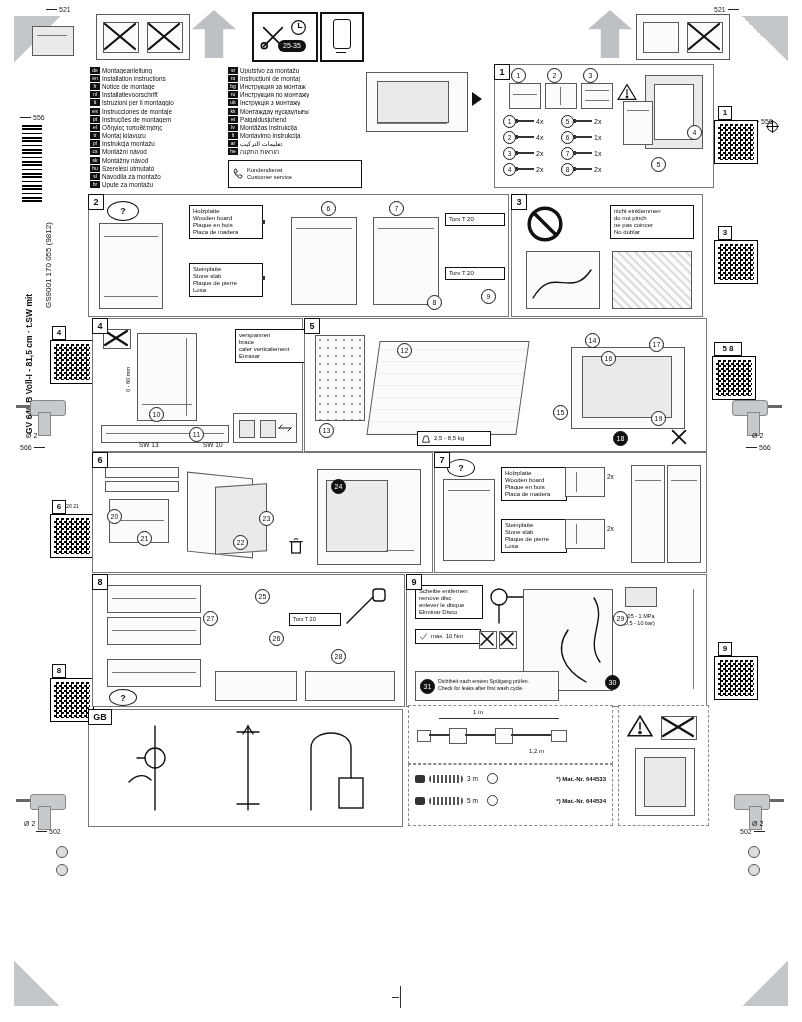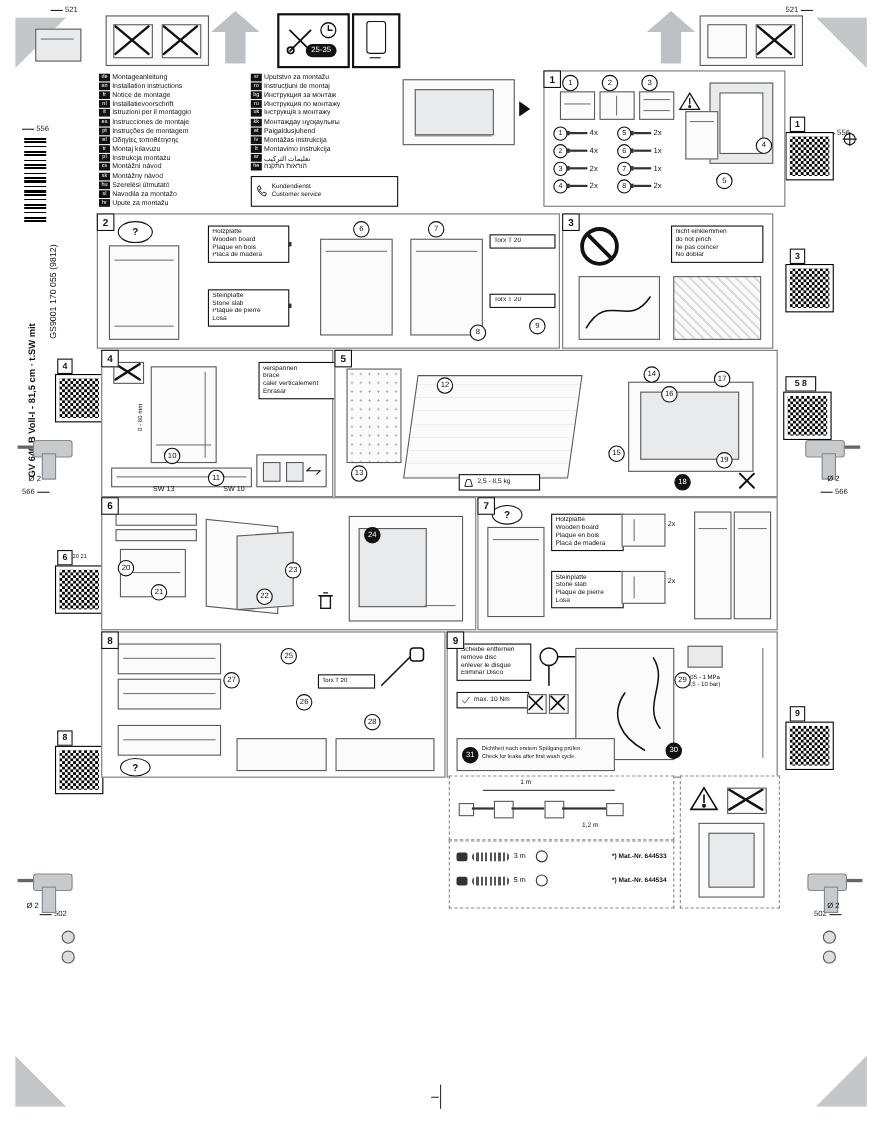--- a/index.html
+++ b/index.html
@@ -737,20 +737,46 @@
     <div class="vl" style="left:286px;top:14px;height:100px"></div>
     <div class="sk" style="left:8px;top:96px;width:142px;height:28px">
       <span class="c d" style="left:4px;top:7px">31</span>
       <div class="abs leaklines" style="left:22px;top:6px;width:116px">
           <div>Dichtheit nach erstem Spülgang prüfen.</div>
           <div>Check for leaks after first wash cycle.</div>
         </div>
     </div>
   </div>
 
+  <div class="panel" style="left:88px;top:709px;width:313px;height:116px">
+    <span class="pb wide">GB</span>
+    <svg class="abs" style="left:28px;top:12px;width:76px;height:92px" viewBox="0 0 76 92">
+        <g class="ink">
+          <line x1="38" y1="4" x2="38" y2="88"></line>
+          <circle cx="38" cy="36" r="10"></circle>
+          <line x1="20" y1="36" x2="28" y2="36"></line>
+          <path d="M12 60 C20 52 28 52 34 58"></path>
+        </g>
+      </svg>
+    <svg class="abs" style="left:138px;top:12px;width:42px;height:92px" viewBox="0 0 42 92">
+        <g class="ink">
+          <line x1="21" y1="4" x2="21" y2="88"></line>
+          <line x1="10" y1="10" x2="32" y2="10"></line>
+          <line x1="10" y1="82" x2="32" y2="82"></line>
+          <line x1="21" y1="4" x2="16" y2="12"></line>
+          <line x1="21" y1="4" x2="26" y2="12"></line>
+        </g>
+      </svg>
+    <svg class="abs" style="left:212px;top:8px;width:92px;height:100px" viewBox="0 0 92 100">
+        <g class="ink">
+          <path d="M10 92 L10 30 C10 10 50 10 50 30 L50 60"></path>
+          <rect x="38" y="60" width="24" height="30"></rect>
+        </g>
+      </svg>
+  </div>
 
   <div class="dashbox" style="left:408px;top:705px;width:203px;height:57px">
     <span class="t f6" style="left:64px;top:3px">1 m</span>
     <div class="hl" style="left:30px;top:12px;width:120px;background:#333"></div>
     <div class="sk" style="left:8px;top:24px;width:12px;height:10px"></div>
     <div class="hl" style="left:20px;top:28px;width:20px;height:2px;background:#333"></div>
     <div class="sk" style="left:40px;top:22px;width:16px;height:14px"></div>
     <div class="hl" style="left:56px;top:28px;width:30px;height:2px;background:#333"></div>
     <div class="sk" style="left:86px;top:22px;width:16px;height:14px"></div>
     <div class="hl" style="left:102px;top:28px;width:40px;height:2px;background:#333"></div>

